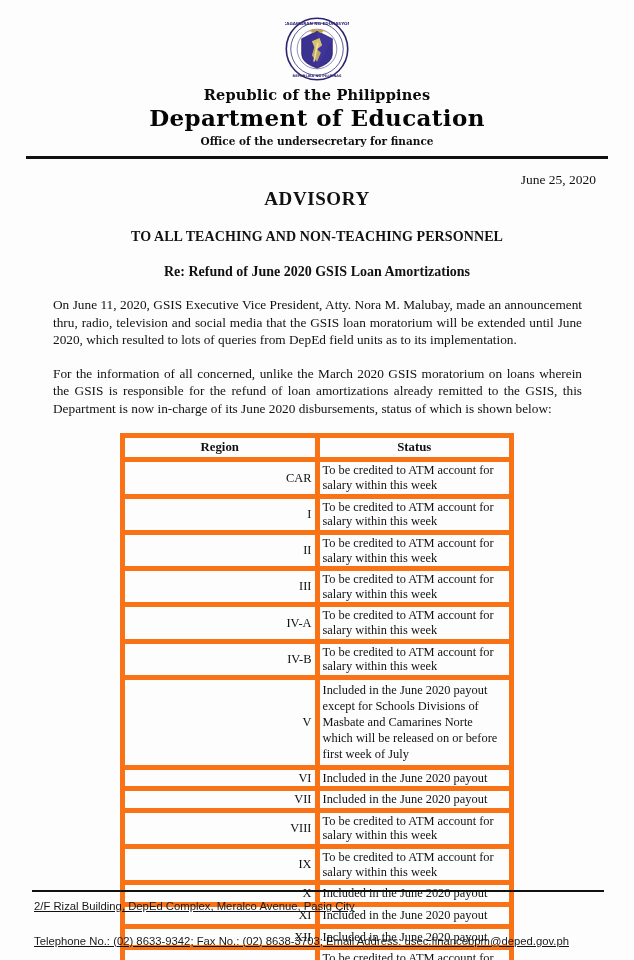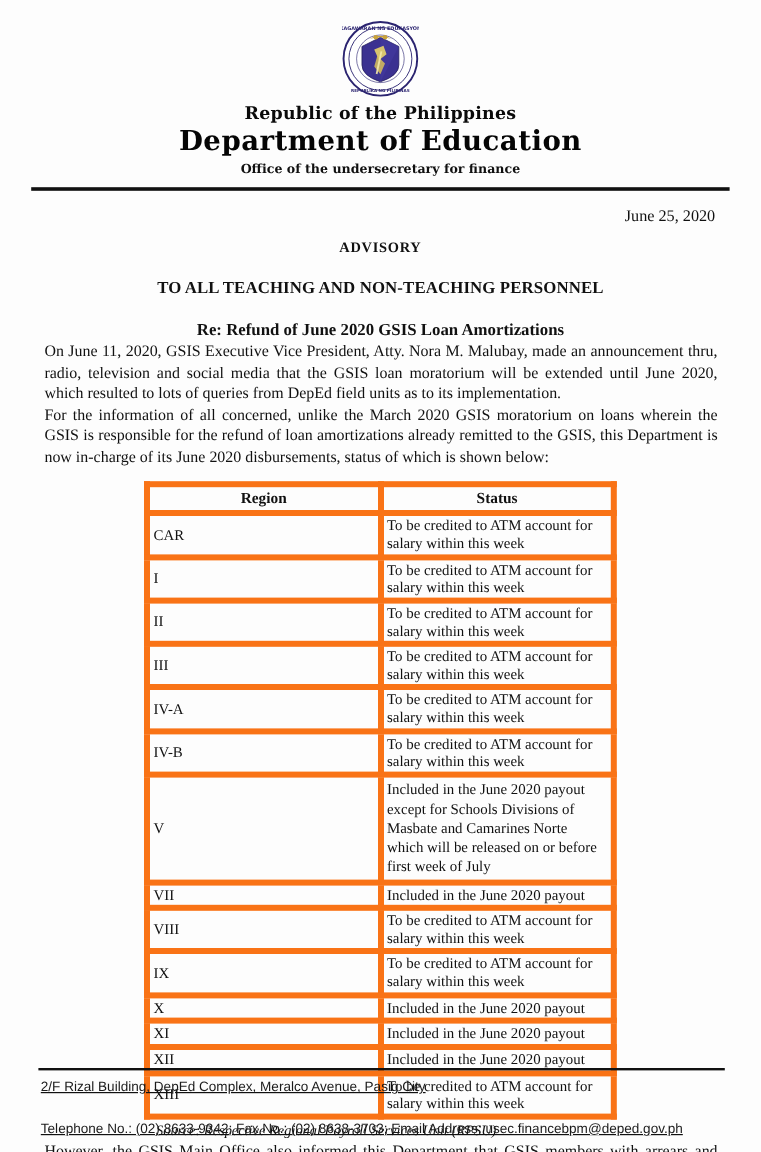--- a/index.html
+++ b/index.html
@@ -70,23 +70,22 @@
 
   
   .date-line {
     text-align: right;
     font-size: 13.5px;
     margin: 13px 38px 0 0;
   }
   .advisory {
     text-align: center;
     font-weight: bold;
-    font-size: 12px;
+    font-size: 19px;
     letter-spacing: 0.6px;
-    margin-top: 11px;
   }
   .addressee {
     text-align: center;
     font-weight: bold;
     font-size: 14px;
     letter-spacing: 0.1px;
     margin-top: 19px;
   }
   .subject {
     text-align: center;
@@ -96,21 +95,21 @@
   }
 
   
   .body-wrap {
     margin: 0 36px 0 37px;
   }
   p.para {
     font-size: 13.3px;
     line-height: 1.32;
     text-align: justify;
-    margin: 0;
+    margin: 16px;
   }
   .p1 { margin-top: 20px; }
   .p2 { margin-top: 18px; }
   .p3 { margin-top: 17px; }
 
   
   .table-zone {
     margin: 12px 0 0 0;
     display: flex;
     justify-content: center;
@@ -128,21 +127,21 @@
     line-height: 1.18;
     padding: 1px 3px;
   }
   table.status-table th {
     font-weight: bold;
     text-align: center;
     font-size: 12.8px;
     padding: 2px 3px;
   }
   td.region {
-    text-align: left;
+    text-align: right;
     width: 84px;
   }
   td.status { text-align: left; padding-left: 6px; }
   td.status.multi { line-height: 1.30; padding-top: 2px; padding-bottom: 2px; }
   .source-note {
     font-style: italic;
     font-size: 12px;
     margin-top: 2px;
     padding-left: 10px;
   }
@@ -242,20 +241,24 @@
             </tr>
             <tr>
               <td class="region">IV-B</td>
               <td class="status">To be credited to ATM account for salary within this week</td>
             </tr>
             <tr>
               <td class="region">V</td>
               <td class="status multi">Included in the June 2020 payout except for Schools Divisions of Masbate and Camarines Norte which will be released on or before first week of July</td>
             </tr>
             <tr>
+              <td class="region">VI</td>
+              <td class="status">Included in the June 2020 payout</td>
+            </tr>
+            <tr>
               <td class="region">VII</td>
               <td class="status">Included in the June 2020 payout</td>
             </tr>
             <tr>
               <td class="region">VIII</td>
               <td class="status">To be credited to ATM account for salary within this week</td>
             </tr>
             <tr>
               <td class="region">IX</td>
               <td class="status">To be credited to ATM account for salary within this week</td>

